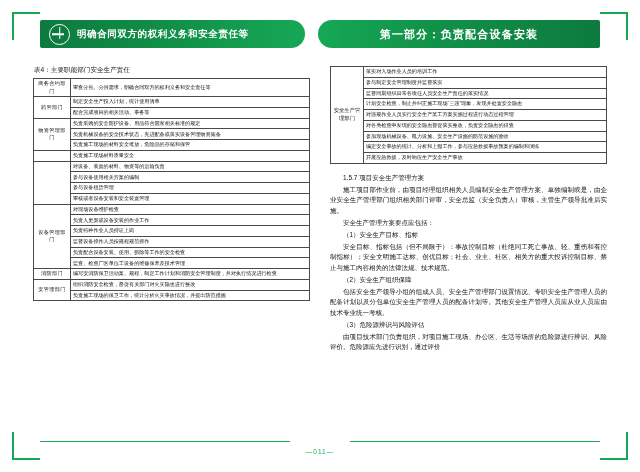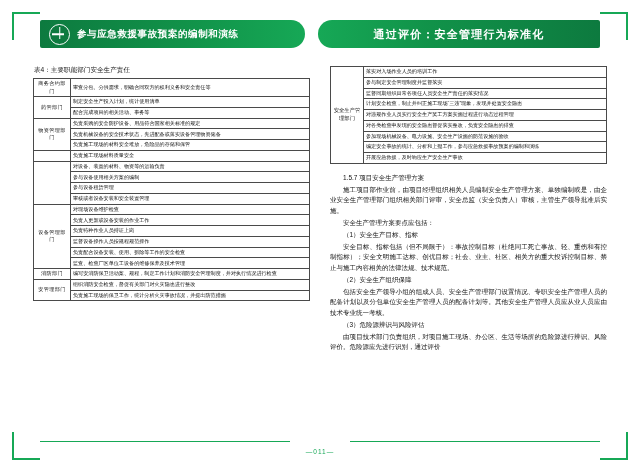--- a/index.html
+++ b/index.html
@@ -111,24 +111,24 @@
 <div class="page">
 
   <div class="corner tl"></div>
   <div class="corner tr"></div>
   <div class="corner bl"></div>
   <div class="corner br"></div>
 
   <div class="header">
     <div class="hdr-left">
       <div class="hdr-badge"></div>
-      <div class="hdr-left-text">参与应急救援事故预案的编制和演练</div>
+      <div class="hdr-left-text">明确合同双方的权利义务和安全责任等</div>
     </div>
     <div class="hdr-right">
-      <div class="hdr-right-text">通过评价：安全管理行为标准化</div>
+      <div class="hdr-right-text">第一部分：负责配合设备安装</div>
     </div>
   </div>
 
   <div class="col col-left">
     <div class="tbl-caption">表4：主要职能部门安全生产责任</div>
     <table class="doc">
       <tbody id="left-tbody">
           <tr>
             <td class="cat" rowspan="1">商务合约部门</td>
             <td class="item">审查分包、分供需求，明确合同双方的权利义务和安全责任等</td>

